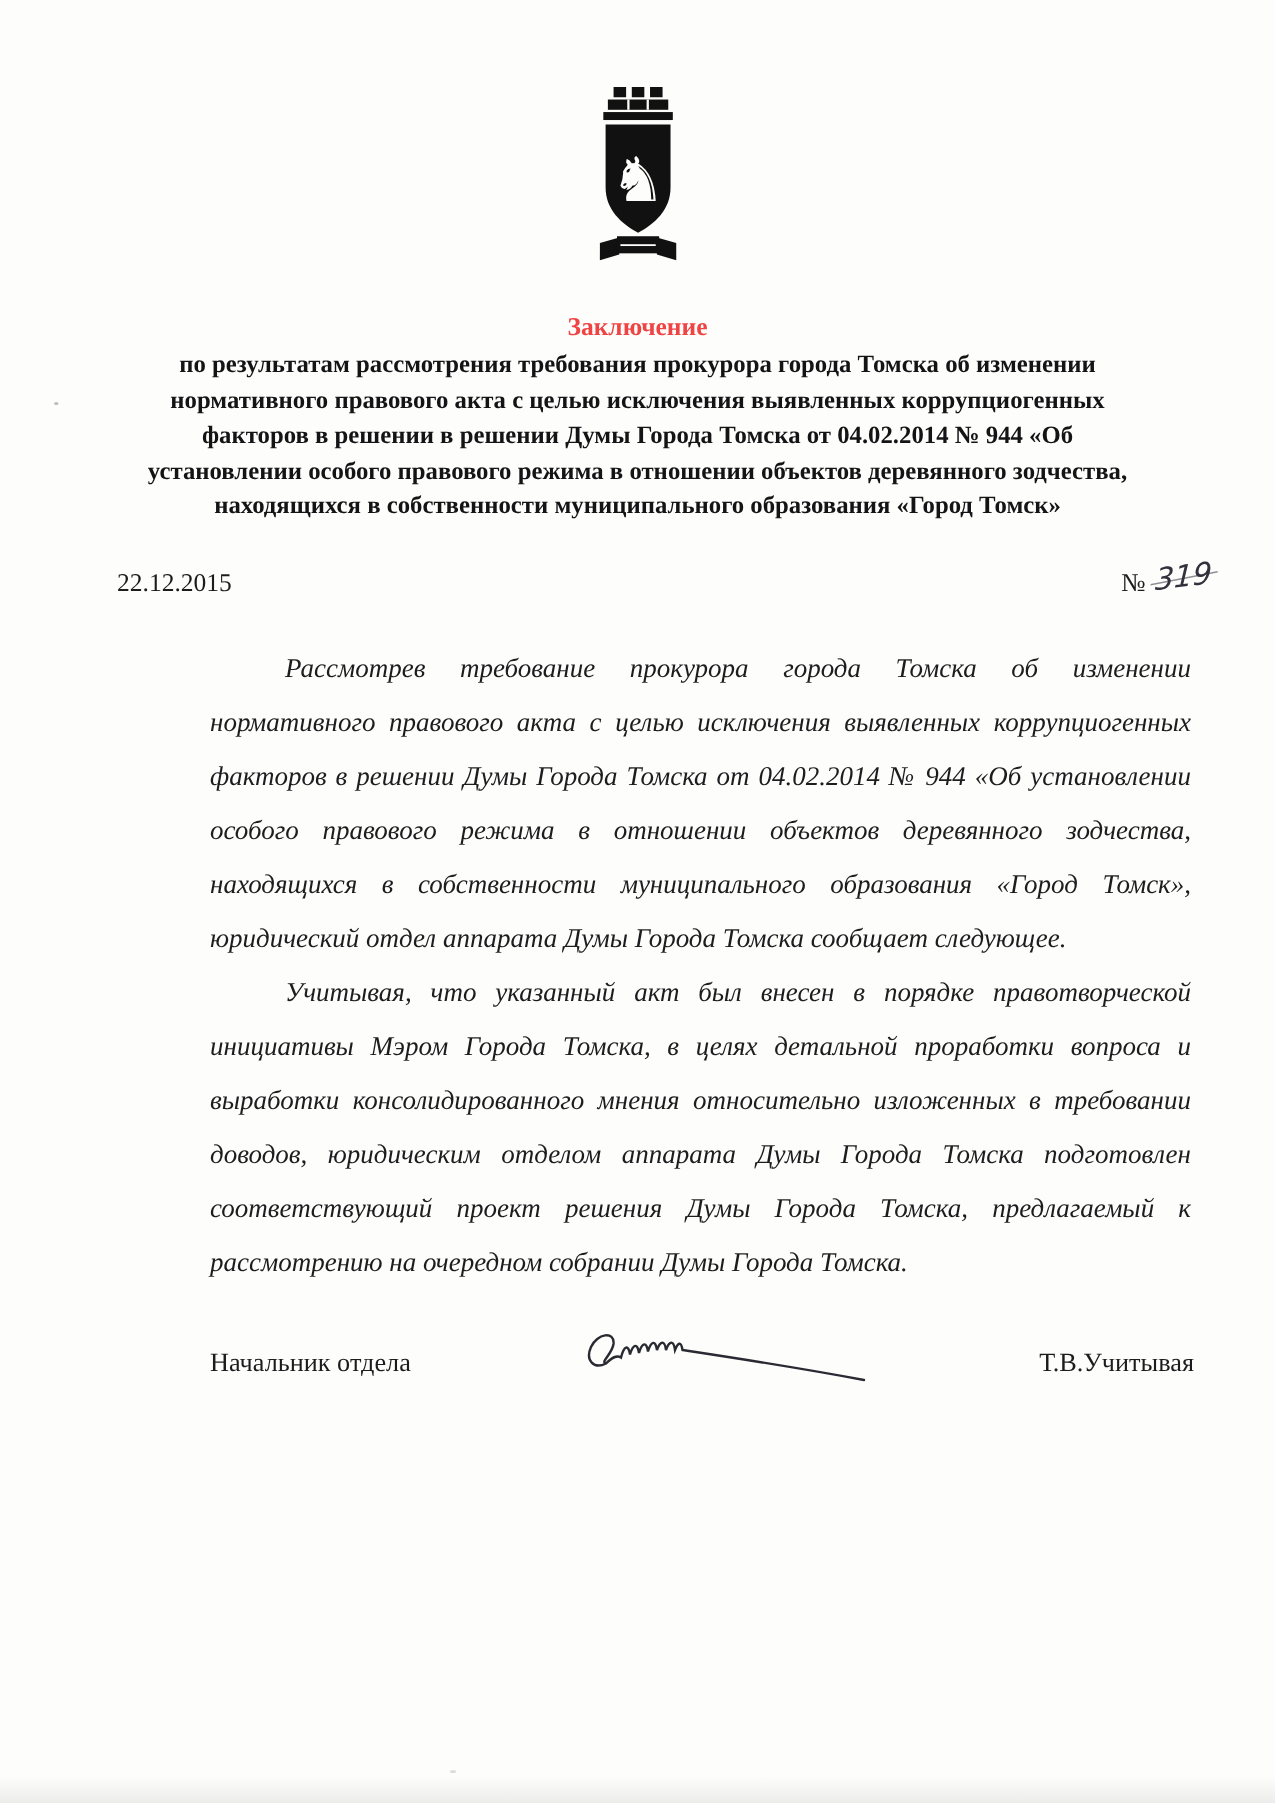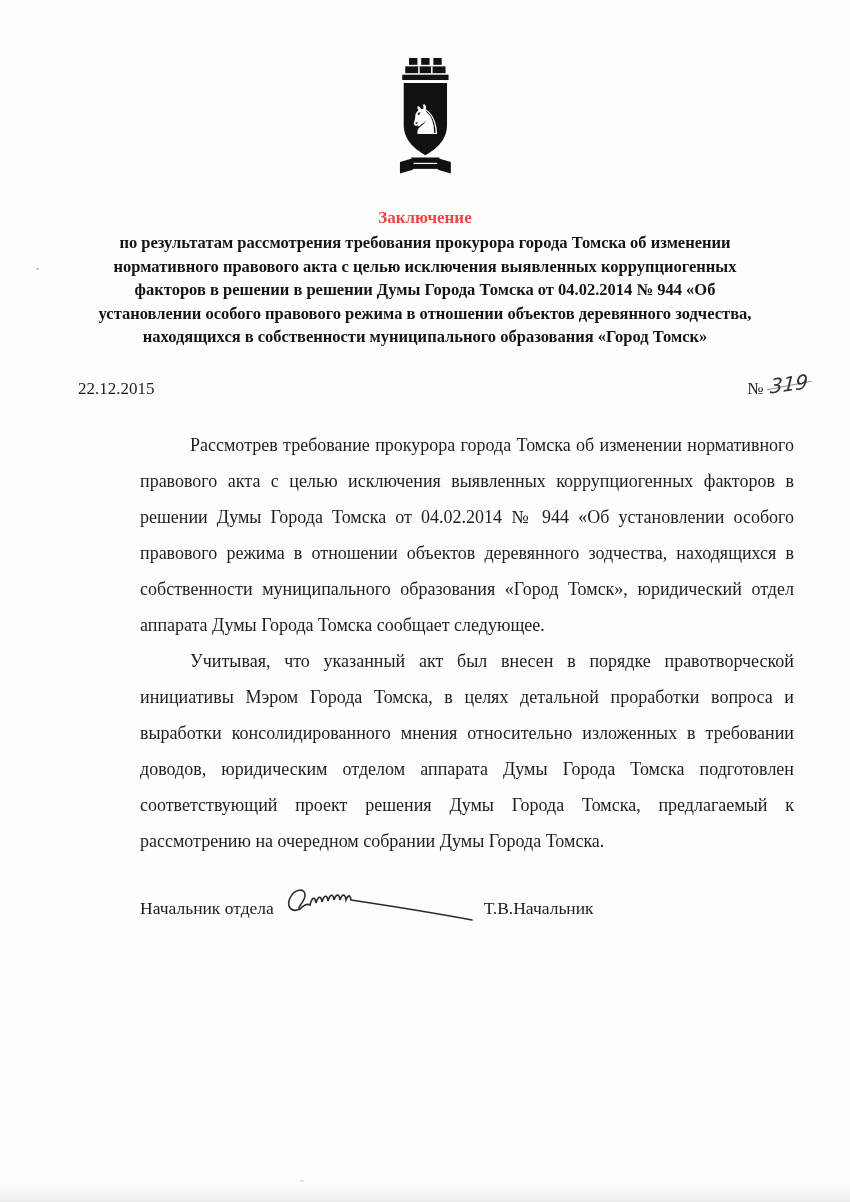--- a/index.html
+++ b/index.html
@@ -82,36 +82,37 @@
     left: -3px; right: -4px; top: 55%;
     border-top: 1px solid rgba(50,50,60,0.55);
     transform: rotate(-4deg);
   }
 
   
   .body-text {
     margin-top: 28px;
     padding-left: 140px;
     padding-right: 56px;
+    font-style: italic;
   }
   .body-text p {
     font-size: 18px;
     line-height: 36px;
     text-align: justify;
     text-indent: 50px;
     color: #1d1d20;
   }
 
   
   .sig-row {
     margin-top: 24px;
     padding-left: 140px;
     padding-right: 54px;
     display: flex;
-    justify-content: flex-start;
+    justify-content: space-between;
     align-items: center;
     font-size: 17.5px;
   }
   .sig-mark { position: relative; top: -4px; }
 
   
   .speck {
     position: absolute;
     background: rgba(70,70,70,0.35);
     border-radius: 50%;
@@ -177,16 +178,16 @@
     <span class="sig-mark">
       <svg width="210" height="46" viewBox="0 0 210 46" aria-hidden="true">
         <path d="M26,30 C18,34 12,28 16,19 C20,10 32,8 31,17 C30,24 22,29 26,30
                  C30,26 33,24 36,26
                  C38,18 41,17 42,24 C44,17 47,16 48,23 C50,16 53,15 54,22
                  C56,15 59,14 60,21 C62,15 65,14 66,21 C68,15 71,14 72,21
                  C74,16 76,15 77,21
                  C110,26 150,32 198,41" fill="none" stroke="#2a2a33" stroke-width="1.6" stroke-linecap="round"></path>
       </svg>
     </span>
-    <span>Т.В.Начальник</span>
+    <span>Т.В.Учитывая</span>
   </div>
 
 </div>
 
 </body></html>

